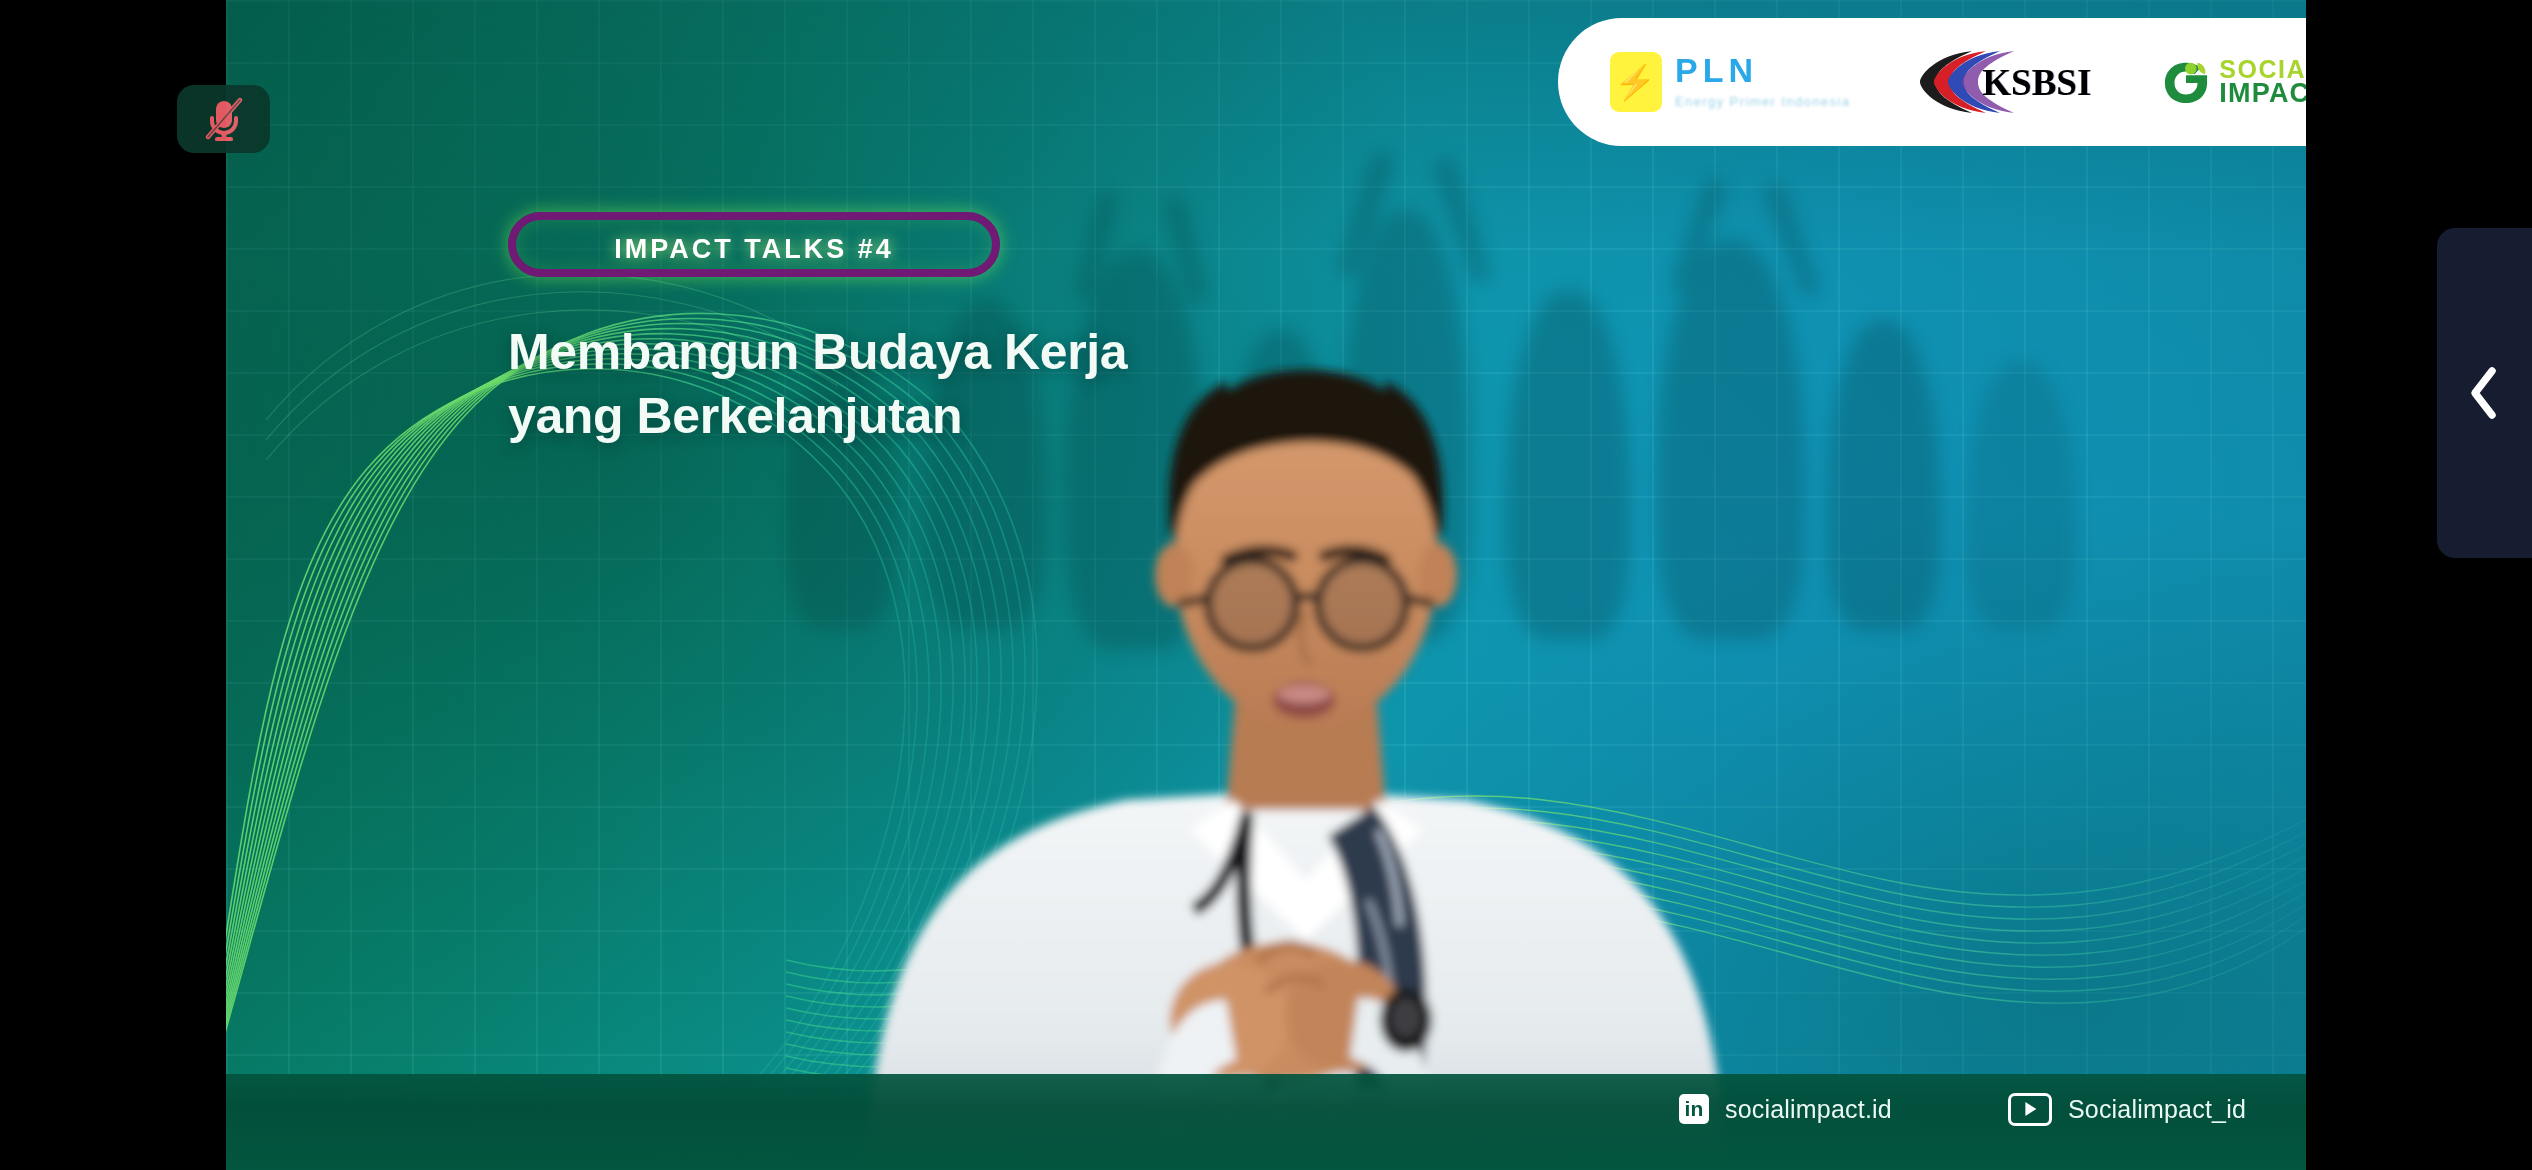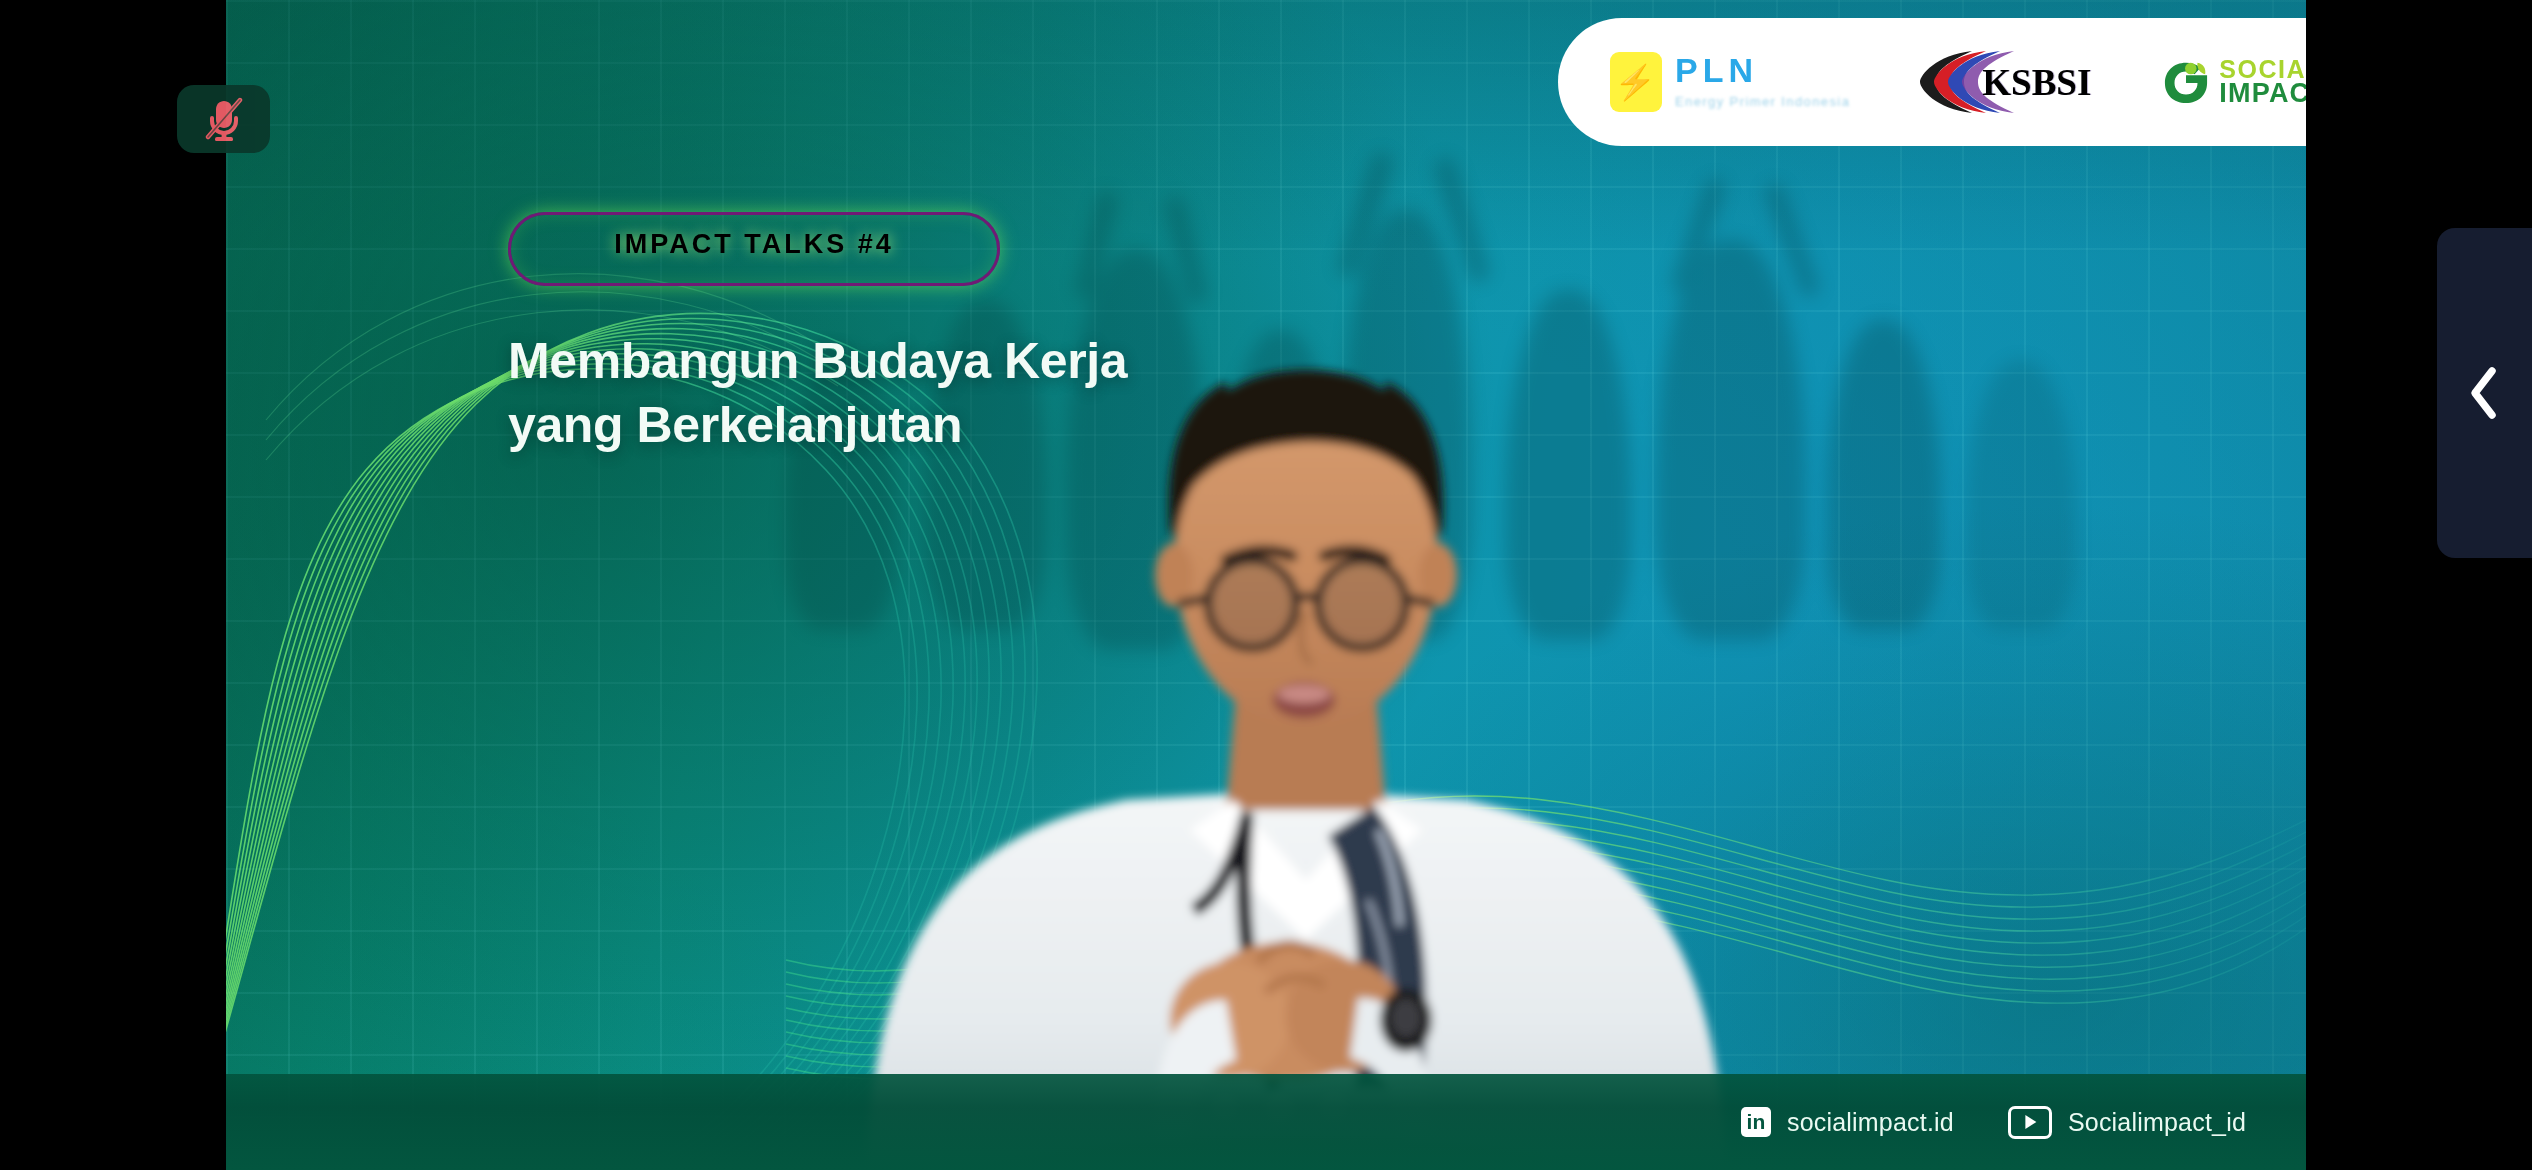--- a/index.html
+++ b/index.html
@@ -97,24 +97,24 @@
   .footer-band {
     position: absolute;
     left: 0; right: 0;
     bottom: 0;
     height: 96px;
     background: linear-gradient(180deg, rgba(2,84,62,0.92) 0%, rgba(2,78,58,0.97) 35%, #03563f 100%);
   }
   .footer-inner {
     position: absolute;
     right: 60px;
-    bottom: 0;
+    bottom: 13px;
     height: 96px;
     display: flex;
-    gap: 54px;
+    gap: 116px;
   }
   .social {
     display: flex;
     align-items: center;
     gap: 16px;
   }
   .social .handle {
     color: #eafaf2;
     font-size: 25px;
     letter-spacing: 0.2px;
@@ -248,24 +248,24 @@
 
   
   .title-block {
     position: absolute;
     left: 282px;
     top: 212px;
     width: 1000px;
   }
   .pill {
     display: inline-block;
-    border: 3px solid #701a75;
+    border: 8px solid #701a75;
     border-radius: 44px;
-    padding: 14px 52px 23px;
-    color: #000000;
+    padding: 14px 52px 4px;
+    color: #ffffff;
     font-size: 27px;
     font-weight: bold;
     letter-spacing: 3px;
     text-align: center;
     min-width: 492px;
     box-sizing: border-box;
     box-shadow: 0 0 18px rgba(125,251,79,0.55), inset 0 0 18px rgba(125,251,79,0.18);
     text-shadow: 0 0 14px rgba(190,255,120,0.85);
     background: rgba(6,110,92,0.12);
   }

